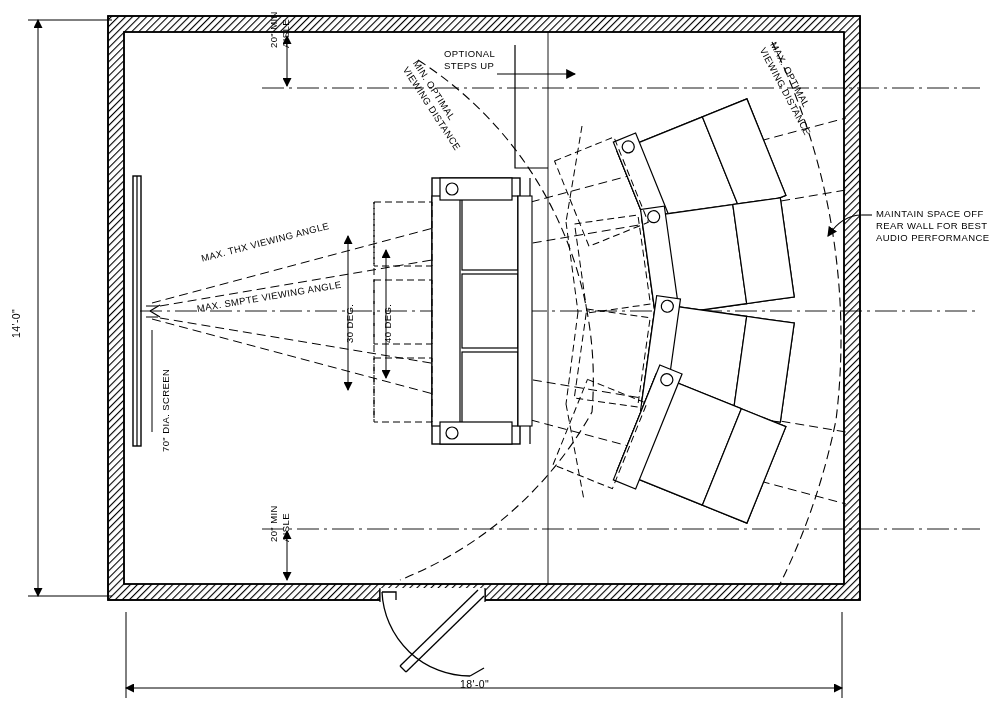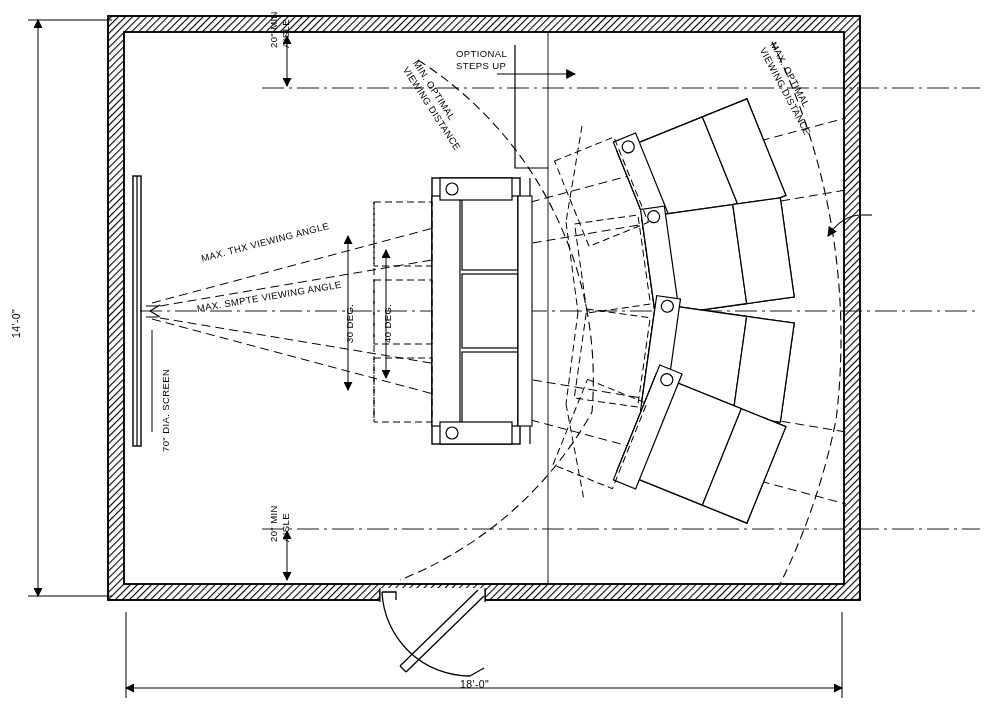--- a/index.html
+++ b/index.html
@@ -200,33 +200,36 @@
 <div class="lbl" style="left:10px; top:338px; transform:rotate(-90deg); transform-origin:left top;">14'-0"</div>
 
 <div class="lbl" style="left:460px; top:678px;">18'-0"</div>
 
 <div class="lbl small" style="left:268px; top:48px; transform:rotate(-90deg); transform-origin:left top; width:70px;">20" MIN
 AISLE</div>
 
 <div class="lbl small" style="left:268px; top:542px; transform:rotate(-90deg); transform-origin:left top; width:70px;">20" MIN
 AISLE</div>
 
-<div class="lbl small" style="left:456px; top:48px;">OPTIONAL
+<div class="lbl small" style="left:444px; top:48px;">OPTIONAL
 STEPS UP</div>
 
 <div class="lbl small" style="left:420px; top:58px; transform:rotate(57deg); transform-origin:left top; width:180px;">MIN. OPTIMAL
 VIEWING DISTANCE</div>
 
 <div class="lbl small" style="left:778px; top:40px; transform:rotate(62deg); transform-origin:left top; width:180px;">MAX. OPTIMAL
 VIEWING DISTANCE</div>
 
 <div class="lbl small" style="left:200px; top:253px; transform:rotate(-14.5deg); transform-origin:left top;">MAX. THX VIEWING ANGLE</div>
 
 <div class="lbl small" style="left:196px; top:303px; transform:rotate(-9.5deg); transform-origin:left top;">MAX. SMPTE VIEWING ANGLE</div>
 
 <div class="lbl small" style="left:160px; top:452px; transform:rotate(-90deg); transform-origin:left top;">70" DIA. SCREEN</div>
 
 <div class="lbl small" style="left:344px; top:343px; transform:rotate(-90deg); transform-origin:left top;">30 DEG.</div>
 
 <div class="lbl small" style="left:382px; top:343px; transform:rotate(-90deg); transform-origin:left top;">40 DEG.</div>
 
+<div class="lbl small" style="left:876px; top:208px; width:124px;">MAINTAIN SPACE OFF
+REAR WALL FOR BEST
+AUDIO PERFORMANCE</div>
 
 </div>
 
 </body></html>

